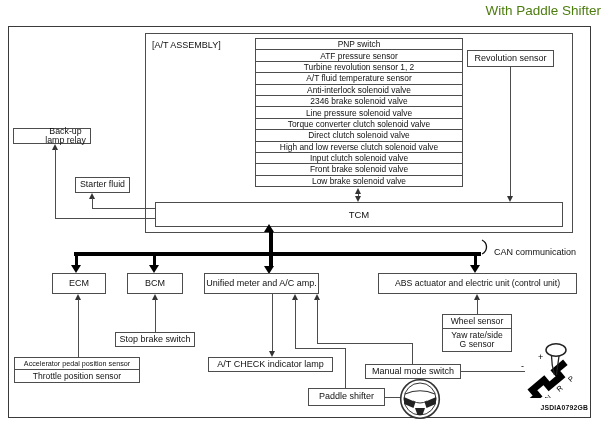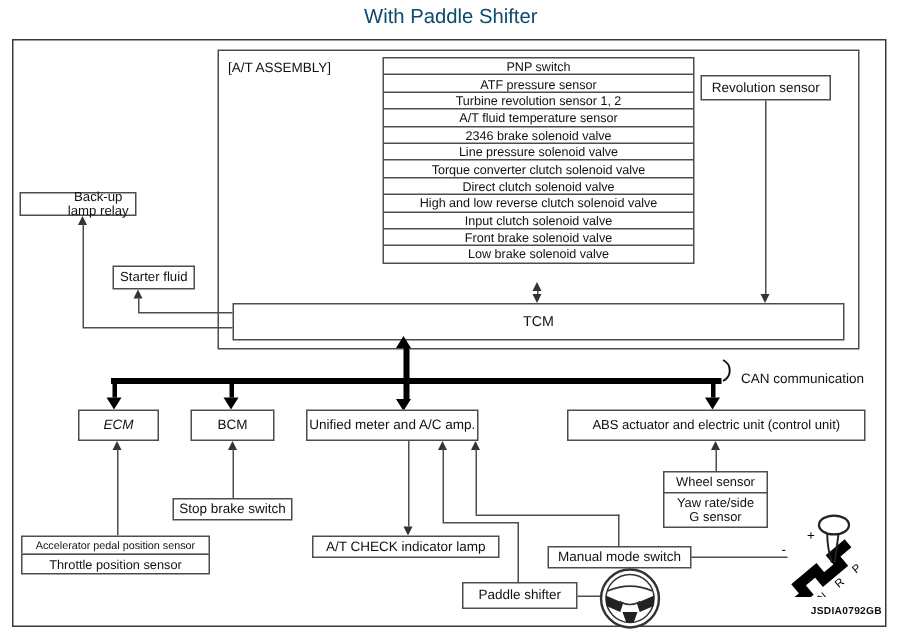--- a/index.html
+++ b/index.html
@@ -16,21 +16,21 @@
   .hline,.vline{position:absolute;background:#4d4d4d;}
   .hline{height:1px;}
   .vline{width:1px;}
   .thick{background:#000;}
   .arr-up{position:absolute;width:0;height:0;border-left:3px solid transparent;border-right:3px solid transparent;border-bottom:6px solid #333;}
   .arr-down{position:absolute;width:0;height:0;border-left:3px solid transparent;border-right:3px solid transparent;border-top:6px solid #333;}
   .arr-up-big{position:absolute;width:0;height:0;border-left:5px solid transparent;border-right:5px solid transparent;border-bottom:8px solid #000;}
   .arr-down-big{position:absolute;width:0;height:0;border-left:5px solid transparent;border-right:5px solid transparent;border-top:8px solid #000;}
   .srow{height:10.4px;border-bottom:1px solid #4d4d4d;display:flex;align-items:center;justify-content:center;font-size:8.4px;}
   .srow:last-child{border-bottom:none;}
-  #title{position:absolute;top:3px;left:0;width:100%;text-align:center;font-size:13.5px;color:#0c4a6e;}
+  #title{position:absolute;top:3px;left:0;width:100%;text-align:right;font-size:13.5px;color:#4d7c0f;}
   #stack{position:absolute;left:255px;top:38px;width:208px;border:1px solid #4d4d4d;background:#fff;box-sizing:border-box;}
   .code{position:absolute;left:500px;top:404px;width:88px;text-align:right;font-size:6.8px;font-weight:bold;letter-spacing:0.2px;}
   .lbl{position:absolute;font-size:9px;}
 </style>
 </head>
 <body>
 
 <div id="stage">
 
   <div id="title">With Paddle Shifter</div>
@@ -38,20 +38,21 @@
   <div class="frame" style="left:8px;top:26px;width:583px;height:392px;"></div>
 
   <div class="frame" style="left:145px;top:33px;width:428px;height:200px;border-color:#4d4d4d;"></div>
   <div class="lbl" style="left:152px;top:40px;font-size:9px;">[A/T ASSEMBLY]</div>
 
   <div id="stack">
     <div class="srow">PNP switch</div>
     <div class="srow">ATF pressure sensor</div>
     <div class="srow">Turbine revolution sensor 1, 2</div>
     <div class="srow">A/T fluid temperature sensor</div>
+    <div class="srow">Anti-interlock solenoid valve</div>
     <div class="srow">2346 brake solenoid valve</div>
     <div class="srow">Line pressure solenoid valve</div>
     <div class="srow">Torque converter clutch solenoid valve</div>
     <div class="srow">Direct clutch solenoid valve</div>
     <div class="srow">High and low reverse clutch solenoid valve</div>
     <div class="srow">Input clutch solenoid valve</div>
     <div class="srow">Front brake solenoid valve</div>
     <div class="srow">Low brake solenoid valve</div>
   </div>
 
@@ -85,21 +86,21 @@
   <div class="vline thick" style="left:153px;top:255px;width:3px;height:10px;"></div>
   <div class="arr-down-big" style="left:149px;top:265px;"></div>
   <div class="vline thick" style="left:474px;top:255px;width:3px;height:10px;"></div>
   <div class="arr-down-big" style="left:470px;top:265px;"></div>
 
   <svg style="position:absolute;left:480px;top:239px;" width="12" height="16" viewBox="0 0 12 16">
     <path d="M2,15 C8,12 8,4 2,1" stroke="#111" stroke-width="1.3" fill="none"></path>
   </svg>
   <div class="lbl" style="left:494px;top:247px;">CAN communication</div>
 
-  <div class="box" style="left:52px;top:273px;width:54px;height:21px;font-style:italic;">ECM</div>
+  <div class="box" style="left:52px;top:273px;width:54px;height:21px;">ECM</div>
   <div class="box" style="left:127px;top:273px;width:56px;height:21px;">BCM</div>
   <div class="box" style="left:204px;top:273px;width:115px;height:21px;">Unified meter and A/C amp.</div>
   <div class="box" style="left:378px;top:273px;width:199px;height:21px;font-size:8.7px;">ABS actuator and electric unit (control unit)</div>
 
   <div class="arr-up" style="left:75px;top:294px;"></div>
   <div class="vline" style="left:78px;top:299px;height:58px;"></div>
   <div class="box" style="left:14px;top:357px;width:126px;height:13px;font-size:7.2px;">Accelerator pedal position sensor</div>
   <div class="box" style="left:14px;top:369px;width:126px;height:14px;font-size:8.5px;">Throttle position sensor</div>
 
   <div class="arr-up" style="left:152px;top:294px;"></div>

